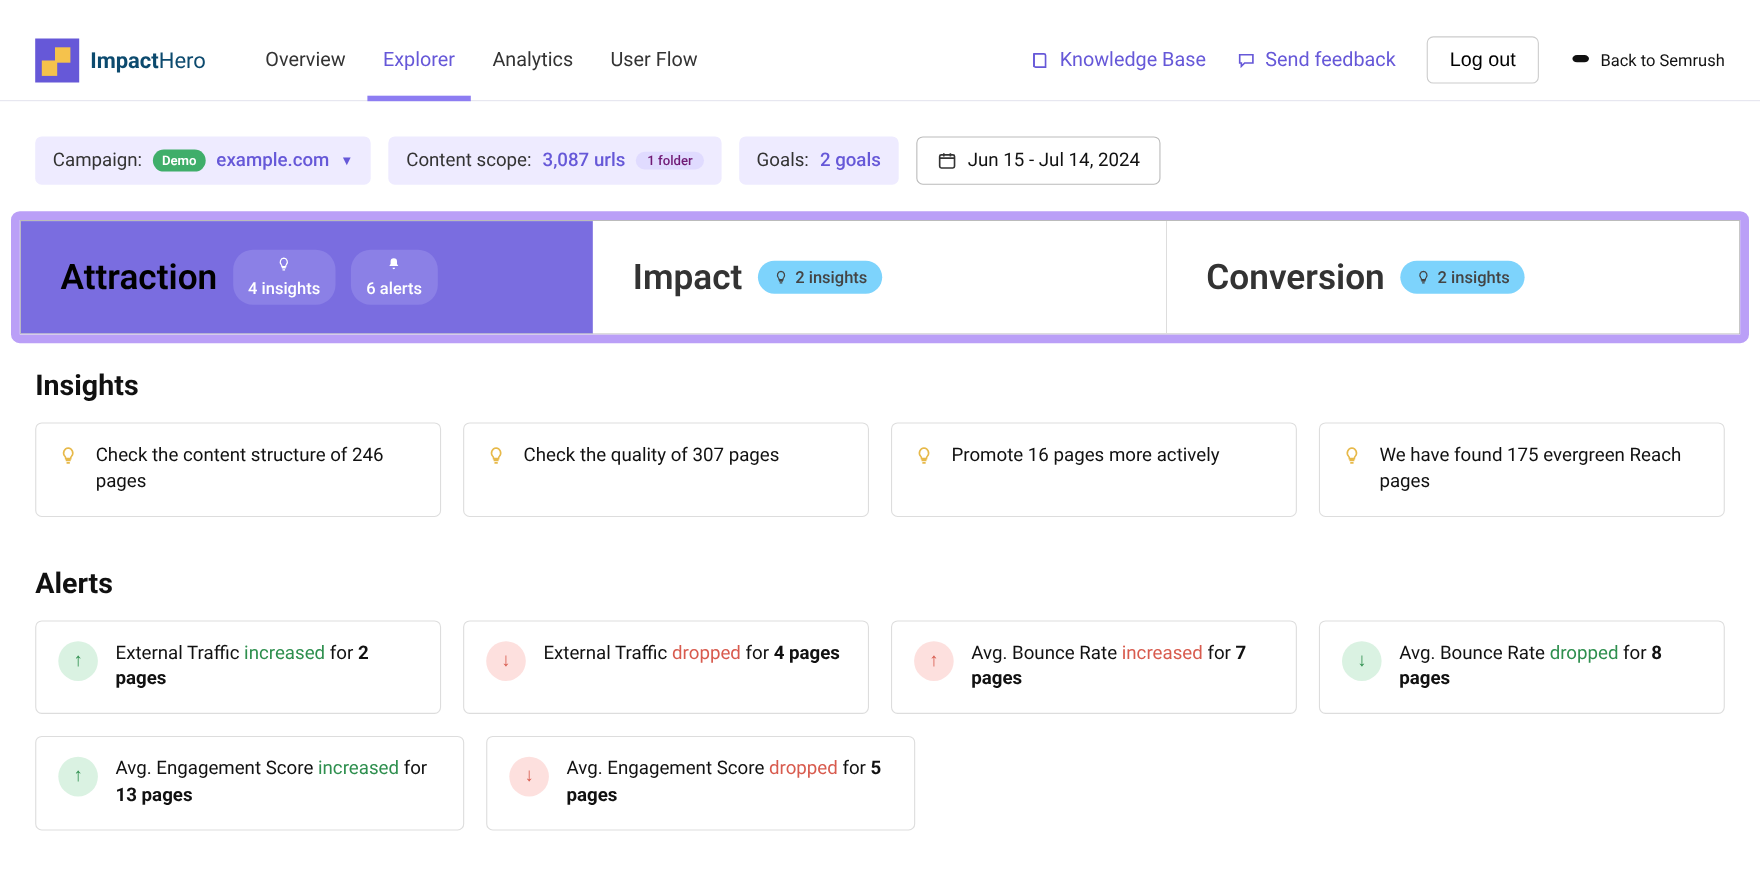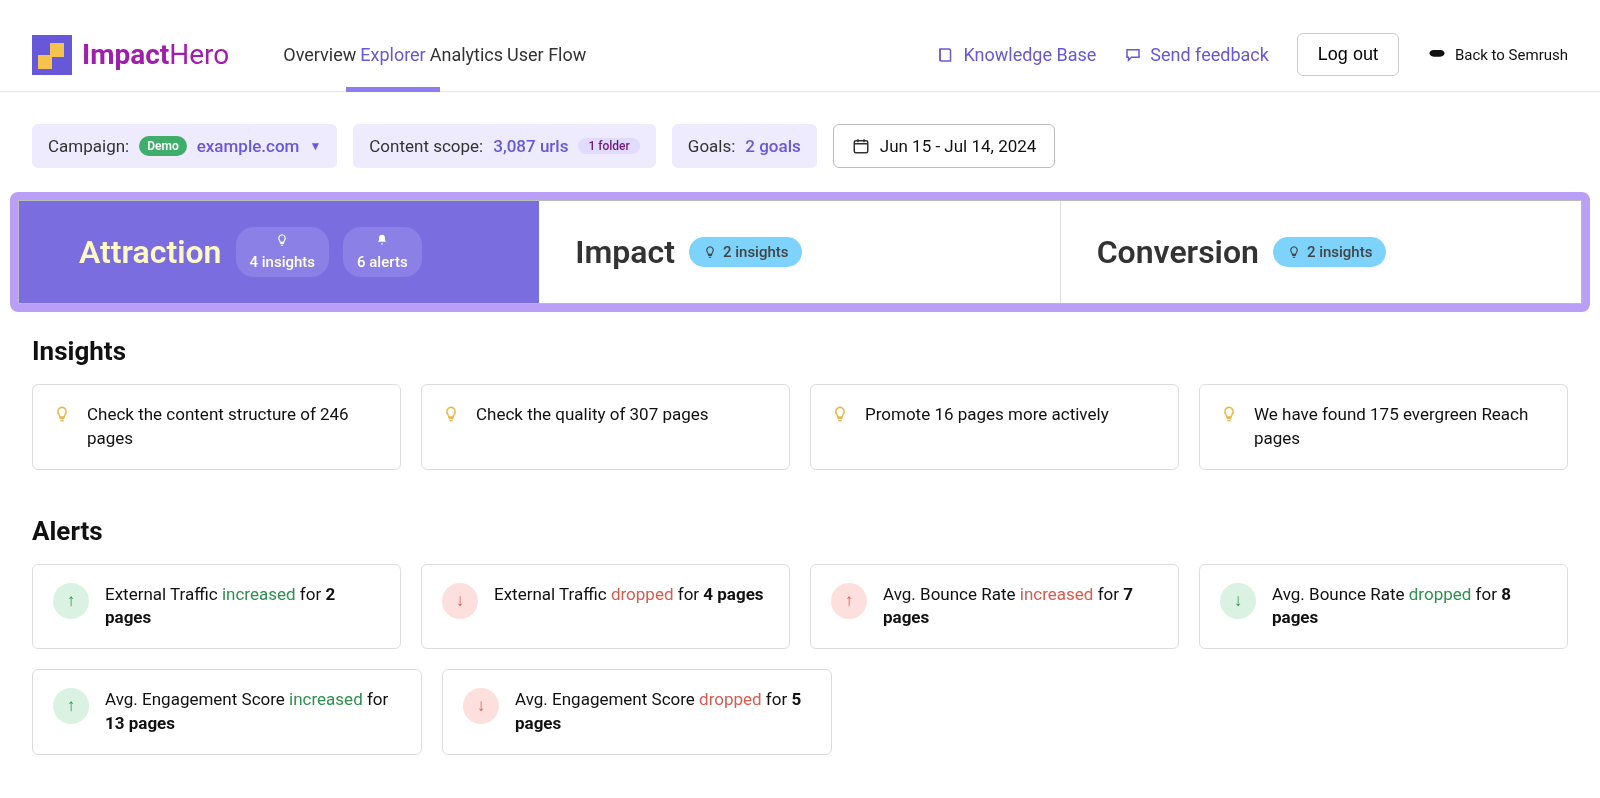--- a/index.html
+++ b/index.html
@@ -28,24 +28,25 @@
     width: 40px; height: 40px;
     background: #6658d8;
     position: relative;
     overflow: hidden;
   }
   .logo-mark::before, .logo-mark::after {
     content:""; position:absolute; background:#f5c24c;
   }
   .logo-mark::before { width:14px; height:14px; left:6px; bottom:6px; }
   .logo-mark::after  { width:14px; height:14px; left:18px; bottom:18px; }
-  .logo-text { font-size: 28px; font-weight: 400; color:#a21caf;text-align:center; }
+  .logo-text { font-size: 20px; font-weight: 400; color:#0c4a6e;text-align:center; }
   .logo-text b { font-weight: 700; }
   .nav {
     display: flex;
+    gap: 30px;
     height: 100%;
     align-items: center;
   }
   .nav-item {
     font-size: 18px;
     color: #333;
     cursor: pointer;
     height: 100%;
     display: flex;
     align-items: center;
@@ -124,21 +125,21 @@
     cursor:pointer;
   }
   .stage:last-child { border-right:none; }
   .stage.active {
     background:#7a6de0;
     border-right:none;
   }
   .stage-title {
     font-size:32px; font-weight:600; color:#333;
   }
-  .stage.active .stage-title { color:#fef9c3;margin-left:24px; }
+  .stage.active .stage-title { color:#000000; }
   .badge {
     display:flex; align-items:center; gap:6px;
     padding:6px 14px; border-radius:18px;
     font-size:15px; font-weight:500;
     color:#444; background:#7dd3fc;
   }
   .stage.active .badge { background:#8b80e6; color:#fff;flex-direction:column; }
   .badge svg { width:14px; height:14px; }
 
   

